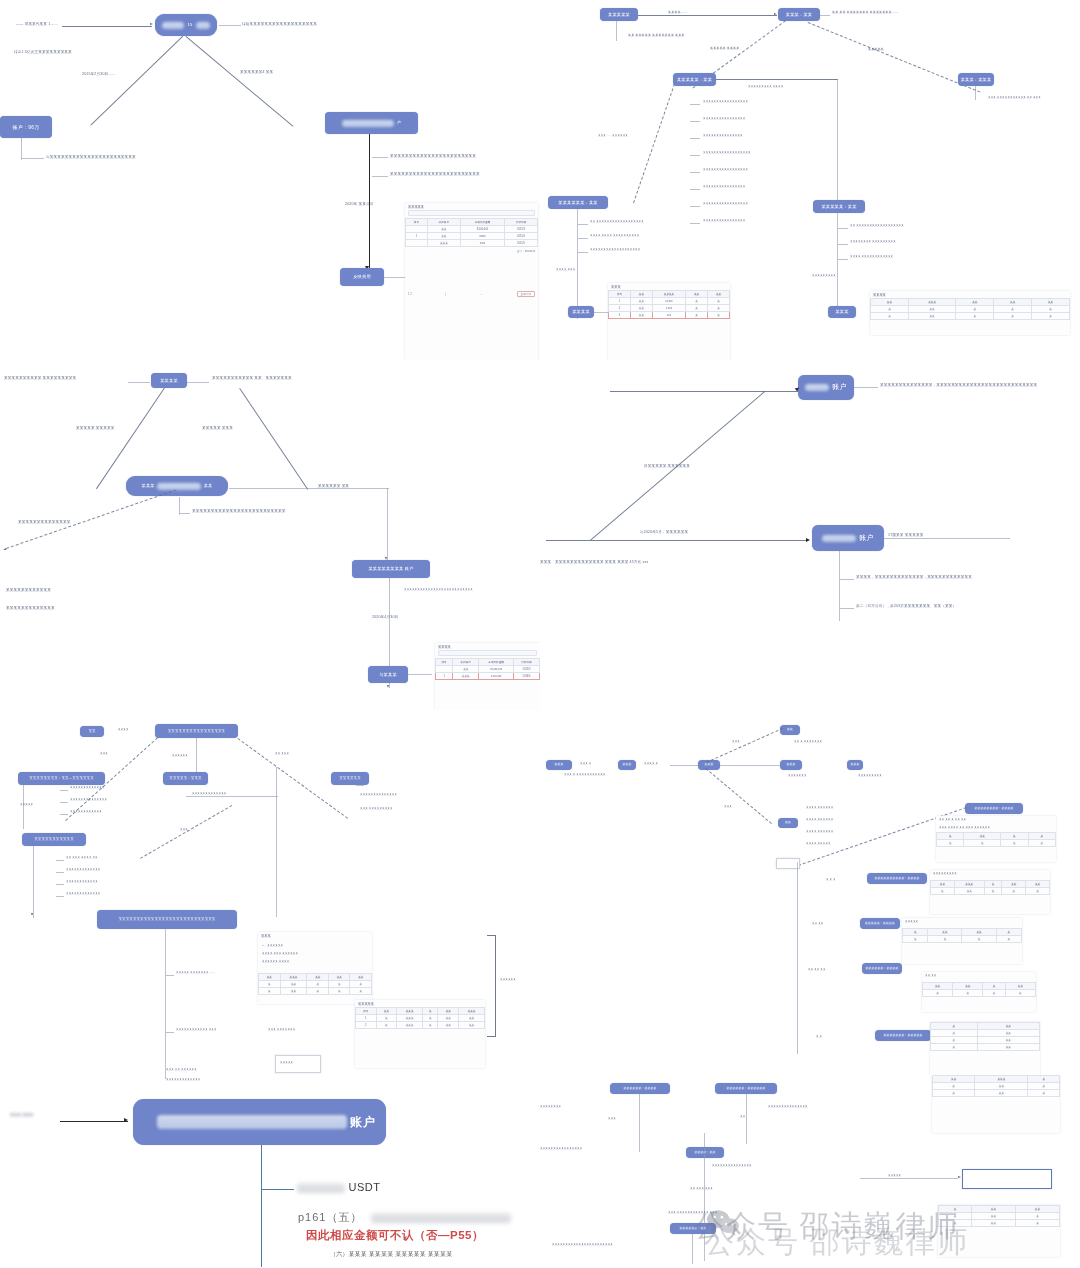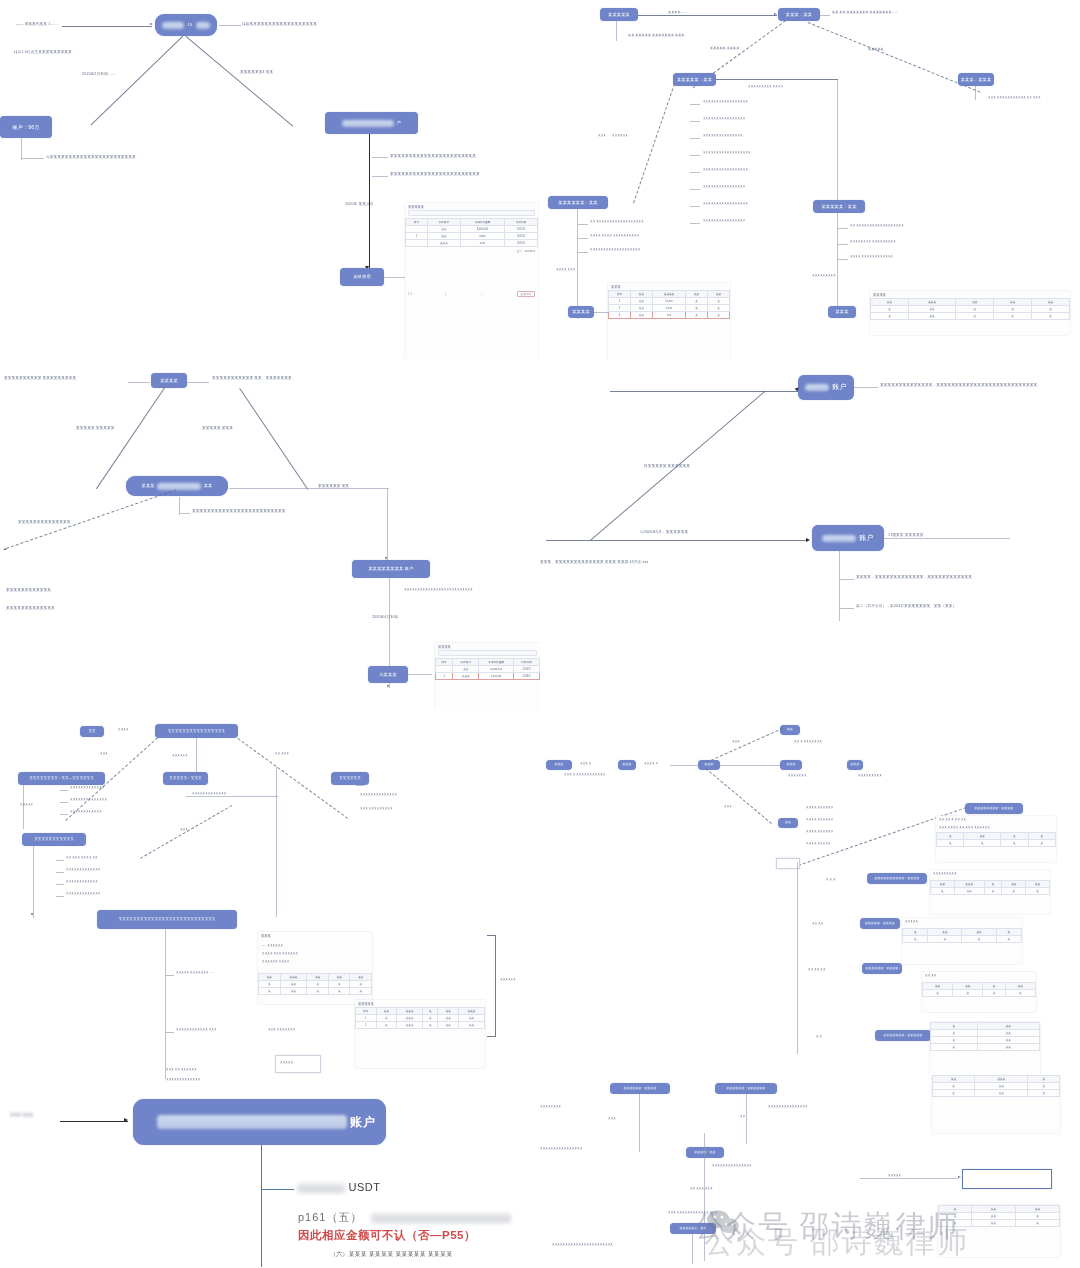--- a/index.html
+++ b/index.html
@@ -842,21 +842,21 @@
 
     <div class="page-note note-usdt" style="left:297px;top:96px;">
       <span class="blurbar" style="width:48px;"></span>
       <span>USDT</span>
     </div>
 
     <div class="page-note note-grey" style="left:298px;top:125px;">
       <span>p161（五）</span>
       <span class="blurbar" style="width:140px;margin-left:4px;"></span>
     </div>
-    <div class="page-note note-red" style="left:298px;top:143px;">因此相应金额可不认（否—P55）</div>
+    <div class="page-note note-red" style="left:306px;top:143px;">因此相应金额可不认（否—P55）</div>
     <div class="txt" style="left:330px;top:166px;font-size:6px;color:#555;">（六）某某某 某某某某 某某某某某 某某某某</div>
   </div>
 
   <div class="panel" style="left:540px;top:1075px;width:540px;height:193px;">
 
     <div class="node xtiny" style="left:70px;top:8px;width:60px;height:11px;">
         <span>某某某某某某：某某某某</span>
       </div>
     <div class="node xtiny" style="left:175px;top:8px;width:62px;height:11px;">
         <span>某某某某某某：某某某某某某</span>

